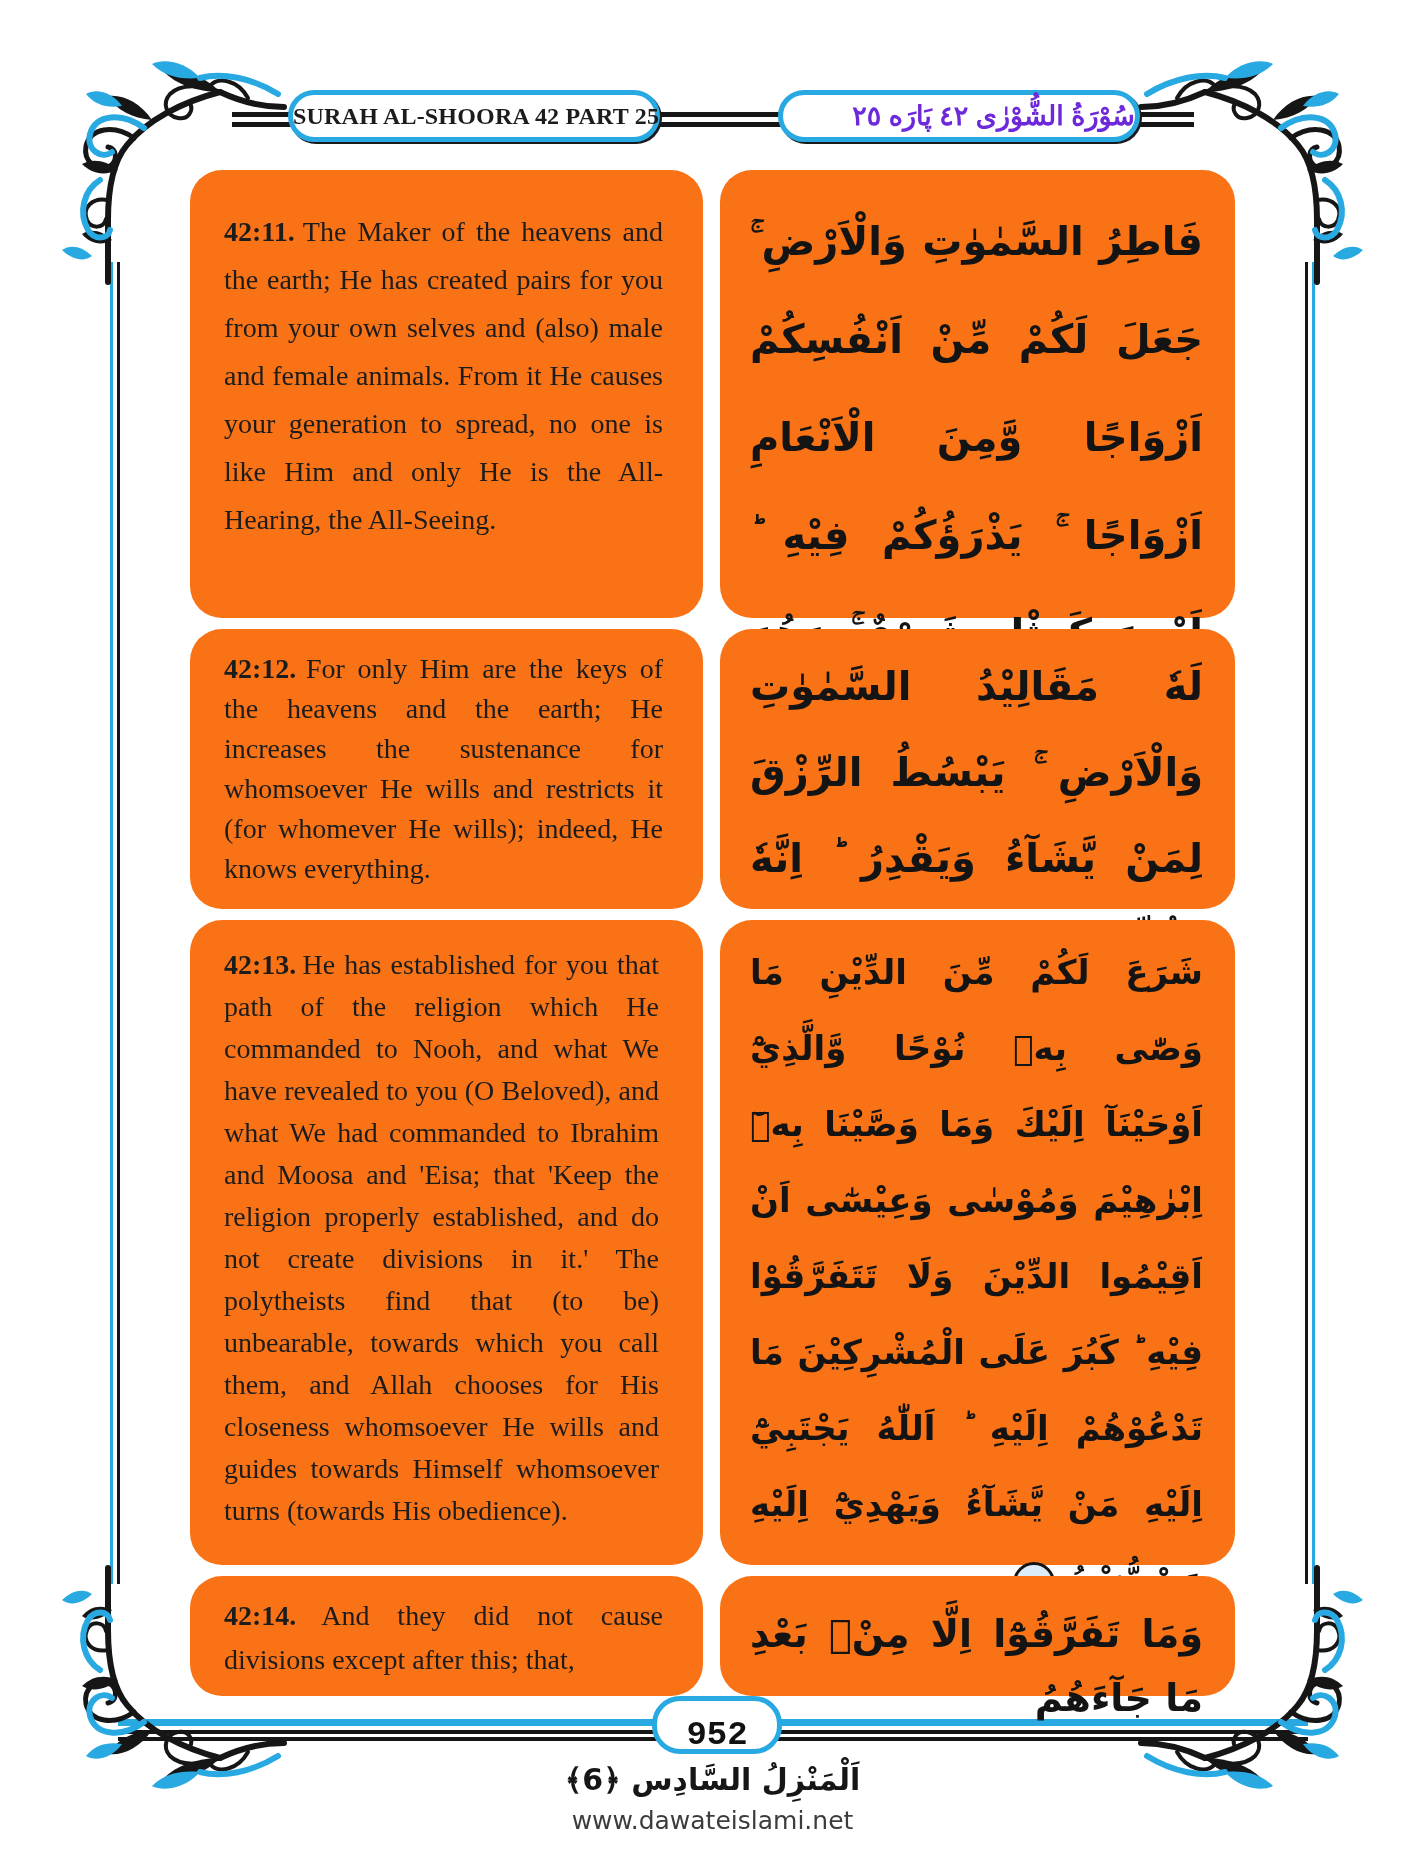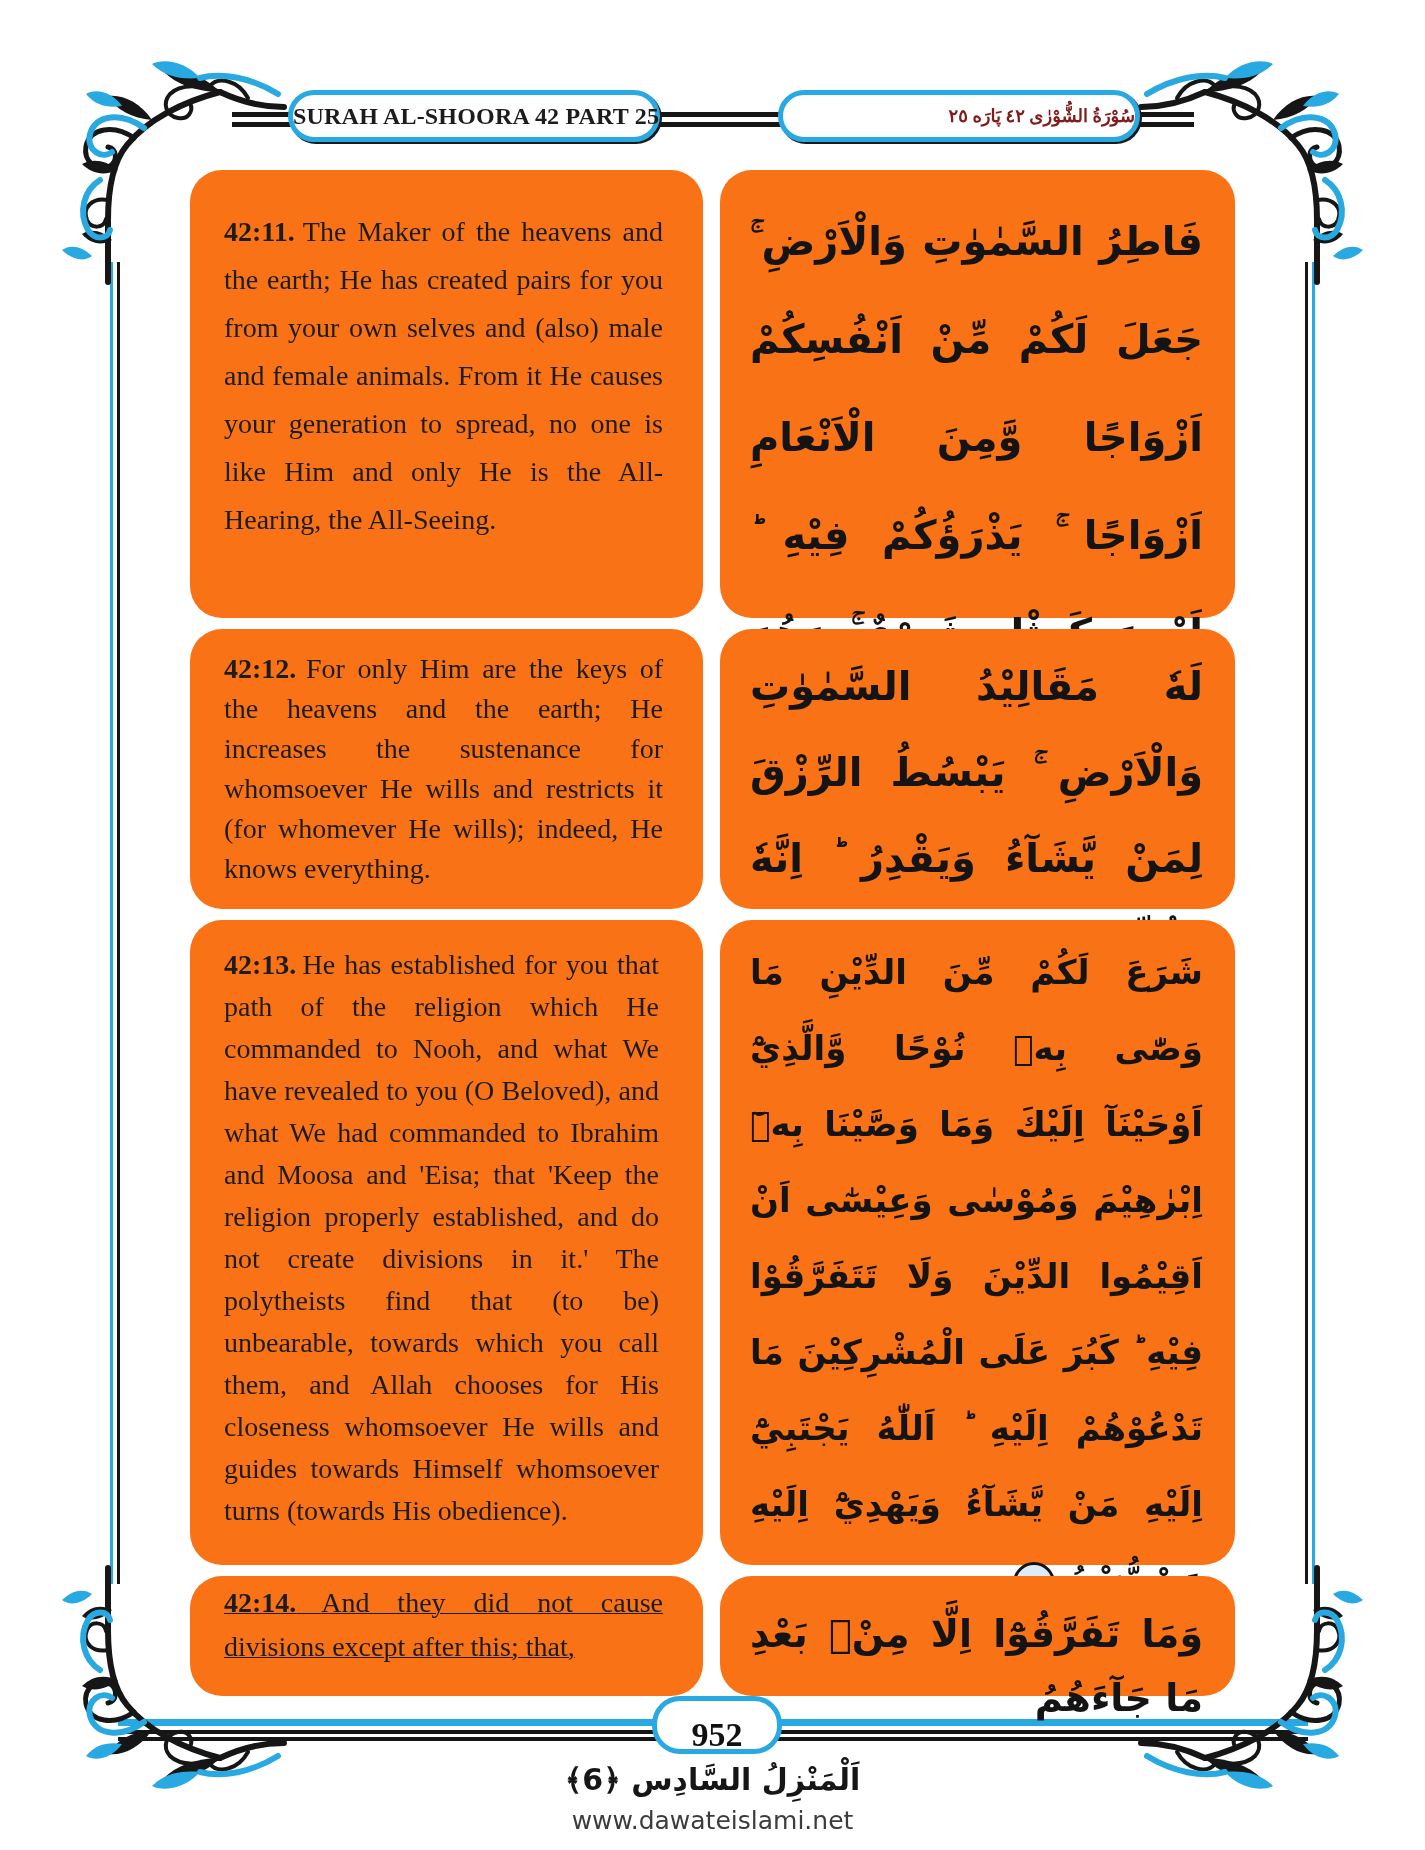--- a/index.html
+++ b/index.html
@@ -20,48 +20,48 @@
   .fl-bl{left:52px;top:1565px;transform:scaleY(-1);}
   .fl-br{left:1138px;top:1565px;transform:scale(-1,-1);}
 
   
   .pill{position:absolute;top:90px;height:42px;background:#fff;border:5px solid #29a9e1;
         border-radius:30px;display:flex;align-items:center;
         box-shadow:2px 2px 0 0 #1a1a1a;z-index:5;}
   .pill-en{left:288px;width:362px;}
   .pill-ar{left:778px;width:352px;}
   .pill-en span{font-weight:bold;font-size:24px;color:#1c1c1c;letter-spacing:.2px;white-space:nowrap;}
-  .pill-ar span{font-family:Liberation Serif, serif;font-weight:bold;font-size:18px;color:#7f1d1d;white-space:nowrap;}
+  .pill-ar span{font-family:Liberation Sans, sans-serif;font-weight:bold;font-size:27px;color:#6d28d9;white-space:nowrap;}
 
   
   .grid{position:absolute;left:190px;top:170px;width:1045px;display:grid;
         grid-template-columns:513px 515px;column-gap:17px;
         grid-template-rows:448px 280px 645px 120px;row-gap:11px;}
   .panel{background:#f97316;border-radius:32px;box-sizing:border-box;}
   .en{color:#1c1c1c;text-align:justify;}
   .en .body{font-size:28px;}
   .en .ref{font-weight:bold;font-size:28px;}
   .en1{padding:40px 40px 0 34px;line-height:44px;}
   .en2{padding:22px 40px 0 34px;line-height:36px;}
   .en3{padding:26px 44px 0 34px;line-height:38px;}
-  .en4{padding:7px 40px 0 34px;line-height:40px;text-decoration:underline;}
+  .en4{padding:20px 40px 0 34px;line-height:40px;}
   .ar{direction:rtl;text-align:justify;color:#141414;
       font-family:"DejaVu Sans",sans-serif;font-weight:bold;}
   .ar1{padding:22px 32px 0 30px;font-size:40px;line-height:98px;}
   .ar2{padding:14px 32px 0 30px;font-size:40px;line-height:86px;}
   .ar3{padding:14px 32px 0 30px;font-size:34px;line-height:76px;}
   .ar4{padding:26px 32px 0 30px;font-size:38px;line-height:64px;}
   .vmark{display:inline-block;width:36px;height:36px;border:3px solid #141414;border-radius:50%;
          font-size:19px;line-height:34px;text-align:center;vertical-align:middle;margin:0 8px;
          background:#dcecf8;}
 
   
   .page-pill{position:absolute;left:652px;top:1696px;width:120px;height:48px;background:#fff;
              border:5px solid #29a9e1;border-radius:28px;display:flex;align-items:center;justify-content:center;z-index:5;}
-  .page-pill span{font-family:Liberation Serif, serif;font-weight:bold;font-size:34px;color:#111;margin-top:20px;}
+  .page-pill span{font-family:Liberation Mono, monospace;font-weight:bold;font-size:34px;color:#111;margin-top:20px;}
   .manzil{position:absolute;left:0;top:1762px;width:1425px;text-align:center;direction:rtl;
           font-family:"DejaVu Sans",sans-serif;font-weight:bold;font-size:30px;color:#161616;}
   .website{position:absolute;left:0;top:1806px;width:1425px;text-align:center;
            font-family:"DejaVu Sans",sans-serif;font-size:25px;color:#3c3c3c;}
 </style>
 </head>
 <body>
 
 <svg width="0" height="0" style="position:absolute">
   <defs>

